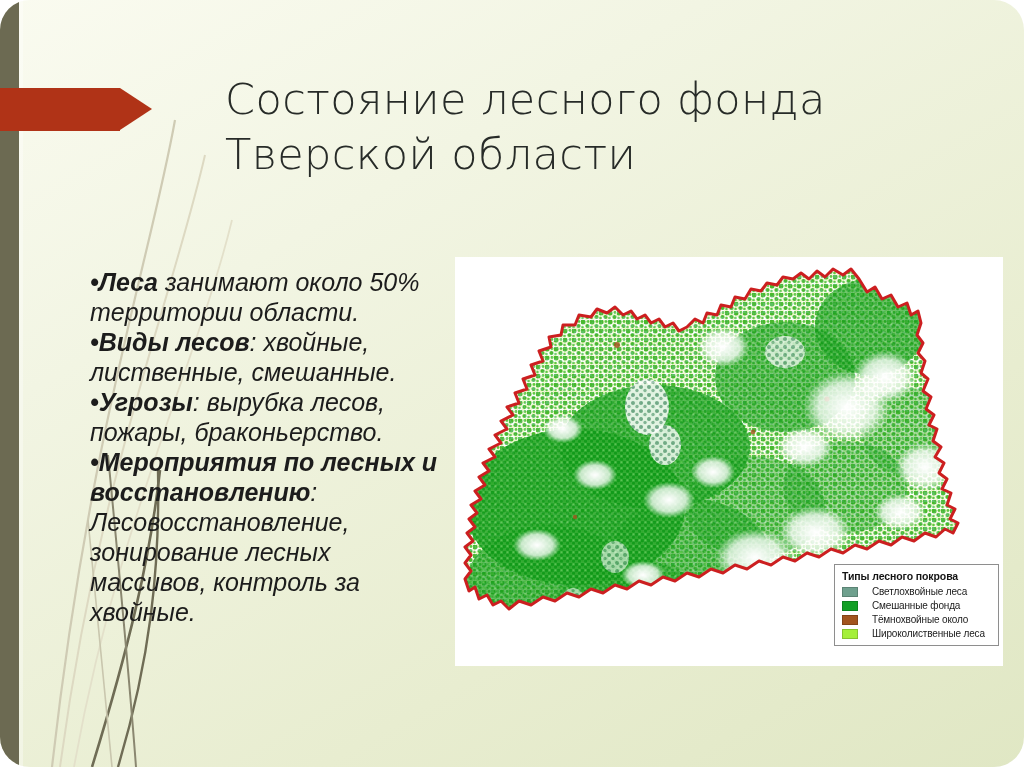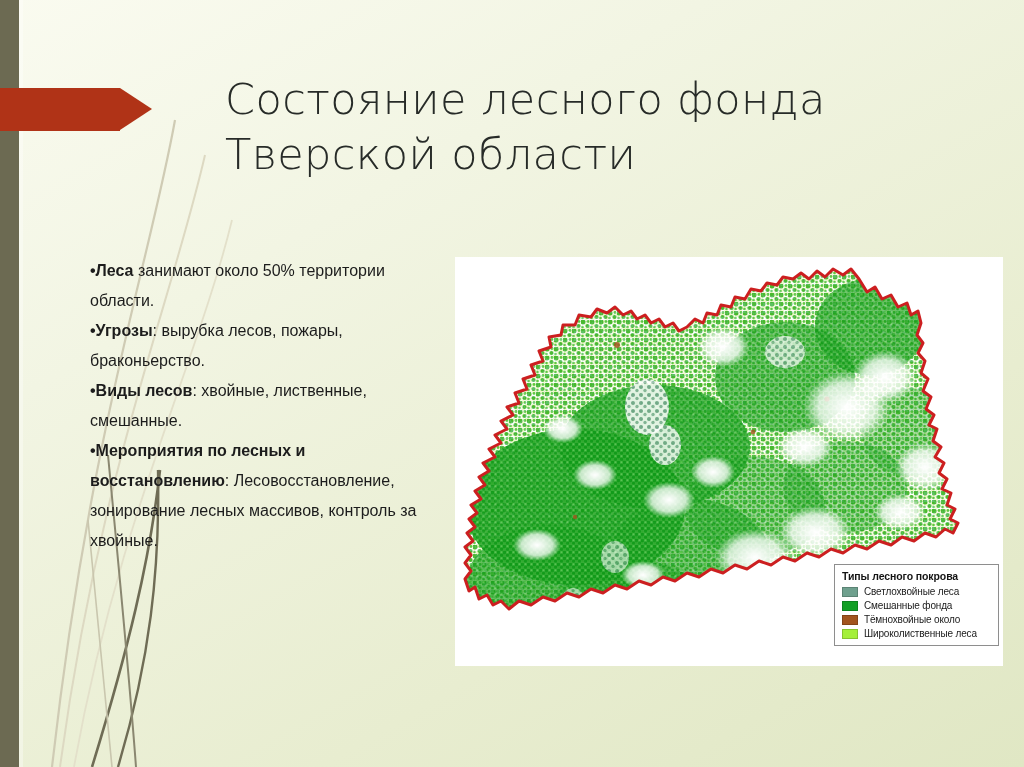--- a/index.html
+++ b/index.html
@@ -8,20 +8,21 @@
     padding: 0;
     background: #ffffff;
   }
   #slide {
     position: relative;
     width: 1024px;
     height: 767px;
     overflow: hidden;
     background: linear-gradient(150deg, #fafbf0 0%, #f2f5e3 30%, #e8edd0 70%, #e0e7c4 100%);
     font-family: "Liberation Sans", sans-serif;
+    border-radius: 30px;
   }
 
   
   .edge-bar {
     position: absolute;
     left: 0; top: 0;
     width: 19px; height: 767px;
     background: #6c6a52;
   }
   .edge-bar-hi {
@@ -73,26 +74,27 @@
     font-weight: 300;
     line-height: 1.27;
     color: #272b28;
     letter-spacing: 0.4px;
   }
 
   
   .bullets {
     position: absolute;
     left: 90px;
-    top: 256px;
+    top: 267px;
     width: 352px;
     font-family: "Liberation Sans", sans-serif;
-    font-size: 16px;
+    font-size: 25px;
     line-height: 30px;
     color: #1c1c1c;
+    font-style: italic;
   }
   .bullets p {
     margin: 0;
     text-indent: 0;
   }
   .bullets .dot { font-weight: 700; }
   .bullets b { font-weight: 700; }
 
   
   .map-panel {
@@ -137,20 +139,21 @@
     font-weight: 700;
     font-size: 10.5px;
     color: #141414;
     margin-bottom: 4px;
     letter-spacing: -0.1px;
   }
   .legend-row {
     display: flex;
     align-items: center;
     margin-bottom: 3px;
+    gap: 8px;
   }
   .legend-row:last-child { margin-bottom: 0; text-align: center; }
   .legend-swatch {
     width: 16px;
     height: 10px;
     margin-right: 6px;
     flex: 0 0 auto;
     border: 1px solid rgba(0,0,0,0.18);
     box-sizing: border-box;
   }
@@ -188,24 +191,24 @@
   <div class="title">
     <div>Состояние лесного фонда</div>
     <div>Тверской области</div>
   </div>
 
   <div class="bullets">
     <p>
       <span class="dot">•</span><b>Леса</b><span> занимают около 50% территории области.</span>
     </p>
     <p>
-      <span class="dot">•</span><b>Угрозы</b><span>: вырубка лесов, пожары, браконьерство.</span>
+      <span class="dot">•</span><b>Виды лесов</b><span>: хвойные, лиственные, смешанные.</span>
     </p>
     <p>
-      <span class="dot">•</span><b>Виды лесов</b><span>: хвойные, лиственные, смешанные.</span>
+      <span class="dot">•</span><b>Угрозы</b><span>: вырубка лесов, пожары, браконьерство.</span>
     </p>
     <p>
       <span class="dot">•</span><b>Мероприятия по лесных и восстановлению</b><span>: Лесовосстановление, зонирование лесных массивов, контроль за хвойные.</span>
     </p>
   </div>
 
   <div class="map-panel">
 
     <div class="map-title">
       <span>Лесной покров</span>

